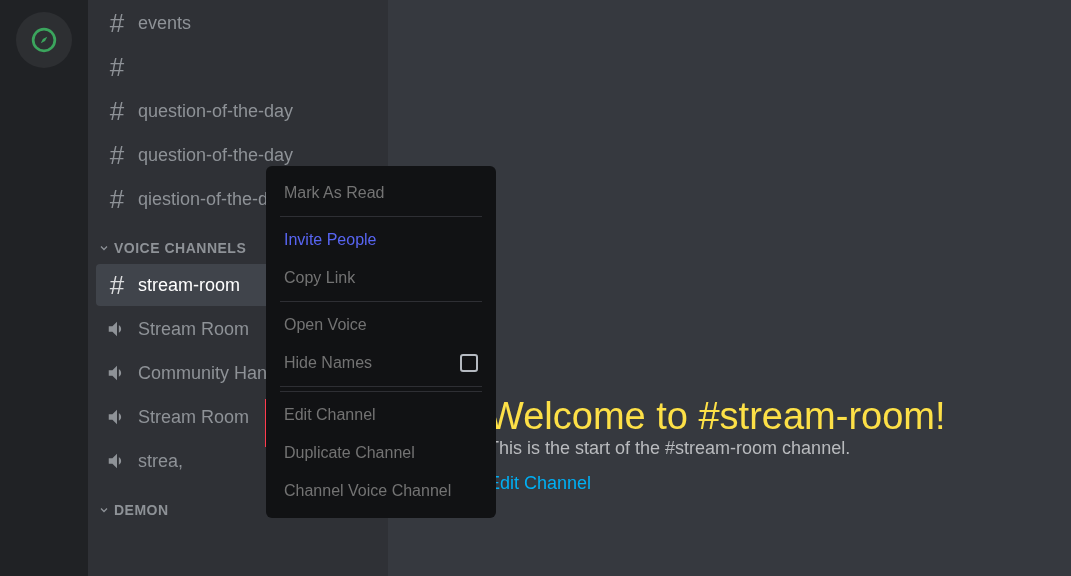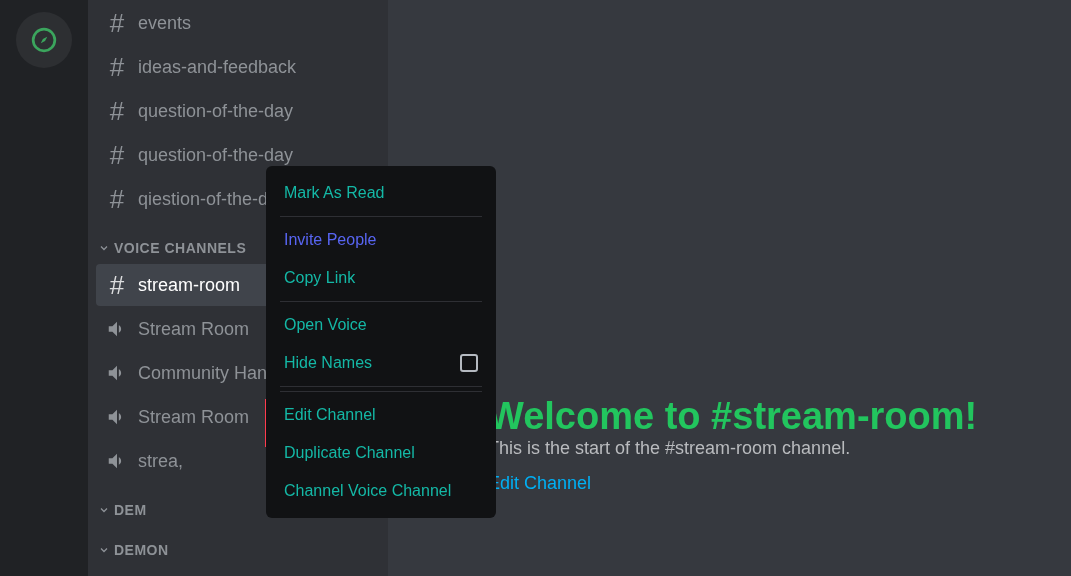--- a/index.html
+++ b/index.html
@@ -94,22 +94,22 @@
       position: relative;
     }
     .welcome {
       position: absolute;
       left: 100px;
       top: 395px;
       right: 20px;
     }
     .welcome-title {
       font-size: 38px;
-      font-weight: 700;
-      color: #22c55e;
+      font-weight: 400;
+      color: #fde047;
     }
     .welcome-sub {
       font-size: 18px;
       color: #b9bbbe;
       margin-bottom: 14px;
     }
     .welcome-link {
       font-size: 18px;
       color: #00aff4;
     }
@@ -119,21 +119,21 @@
       top: 166px;
       width: 230px;
       background: #111214;
       border-radius: 6px;
       padding: 8px;
       z-index: 100;
     }
     .menu-item {
       padding: 10px 10px;
       font-size: 16px;
-      color: #14b8a6;
+      color: #737373;
       border-radius: 4px;
       display: flex;
       align-items: center;
       justify-content: space-between;
       cursor: pointer;
     }
     .menu-item.accent { color: #5865f2; align-items: center; }
     .menu-divider {
       height: 1px;
       background: #2e2f34;
@@ -164,21 +164,20 @@
   </div>
 </div>
 
 <div class="channel-list">
   <div class="channel-item">
     <span class="hash">#</span>
     <span class="label">events</span>
   </div>
   <div class="channel-item">
     <span class="hash">#</span>
-    <span class="label">ideas-and-feedback</span>
   </div>
   <div class="channel-item">
     <span class="hash">#</span>
     <span class="label">question-of-the-day</span>
   </div>
   <div class="channel-item">
     <span class="hash">#</span>
     <span class="label">question-of-the-day</span>
   </div>
   <div class="channel-item">
@@ -227,26 +226,20 @@
           <path d="M3 9v6h4l5 5V4L7 9H3zm13.5 3c0-1.8-1-3.3-2.5-4v8c1.5-.7 2.5-2.2 2.5-4z"></path>
         </svg>
     </span>
     <span class="label">strea,</span>
   </div>
 
   <div class="category">
     <svg class="chev" width="12" height="12" viewBox="0 0 24 24">
         <path d="M6 9l6 6 6-6" stroke="#8e9297" stroke-width="2.5" fill="none"></path>
       </svg>
-    <span>DEM</span>
-  </div>
-  <div class="category">
-    <svg class="chev" width="12" height="12" viewBox="0 0 24 24">
-        <path d="M6 9l6 6 6-6" stroke="#8e9297" stroke-width="2.5" fill="none"></path>
-      </svg>
     <span>DEMON</span>
   </div>
 </div>
 
 <div class="main">
   <div class="welcome">
     <div class="welcome-title">Welcome to #stream-room!</div>
     <div class="welcome-sub">This is the start of the #stream-room channel.</div>
     <div class="welcome-link">Edit Channel</div>
   </div>

